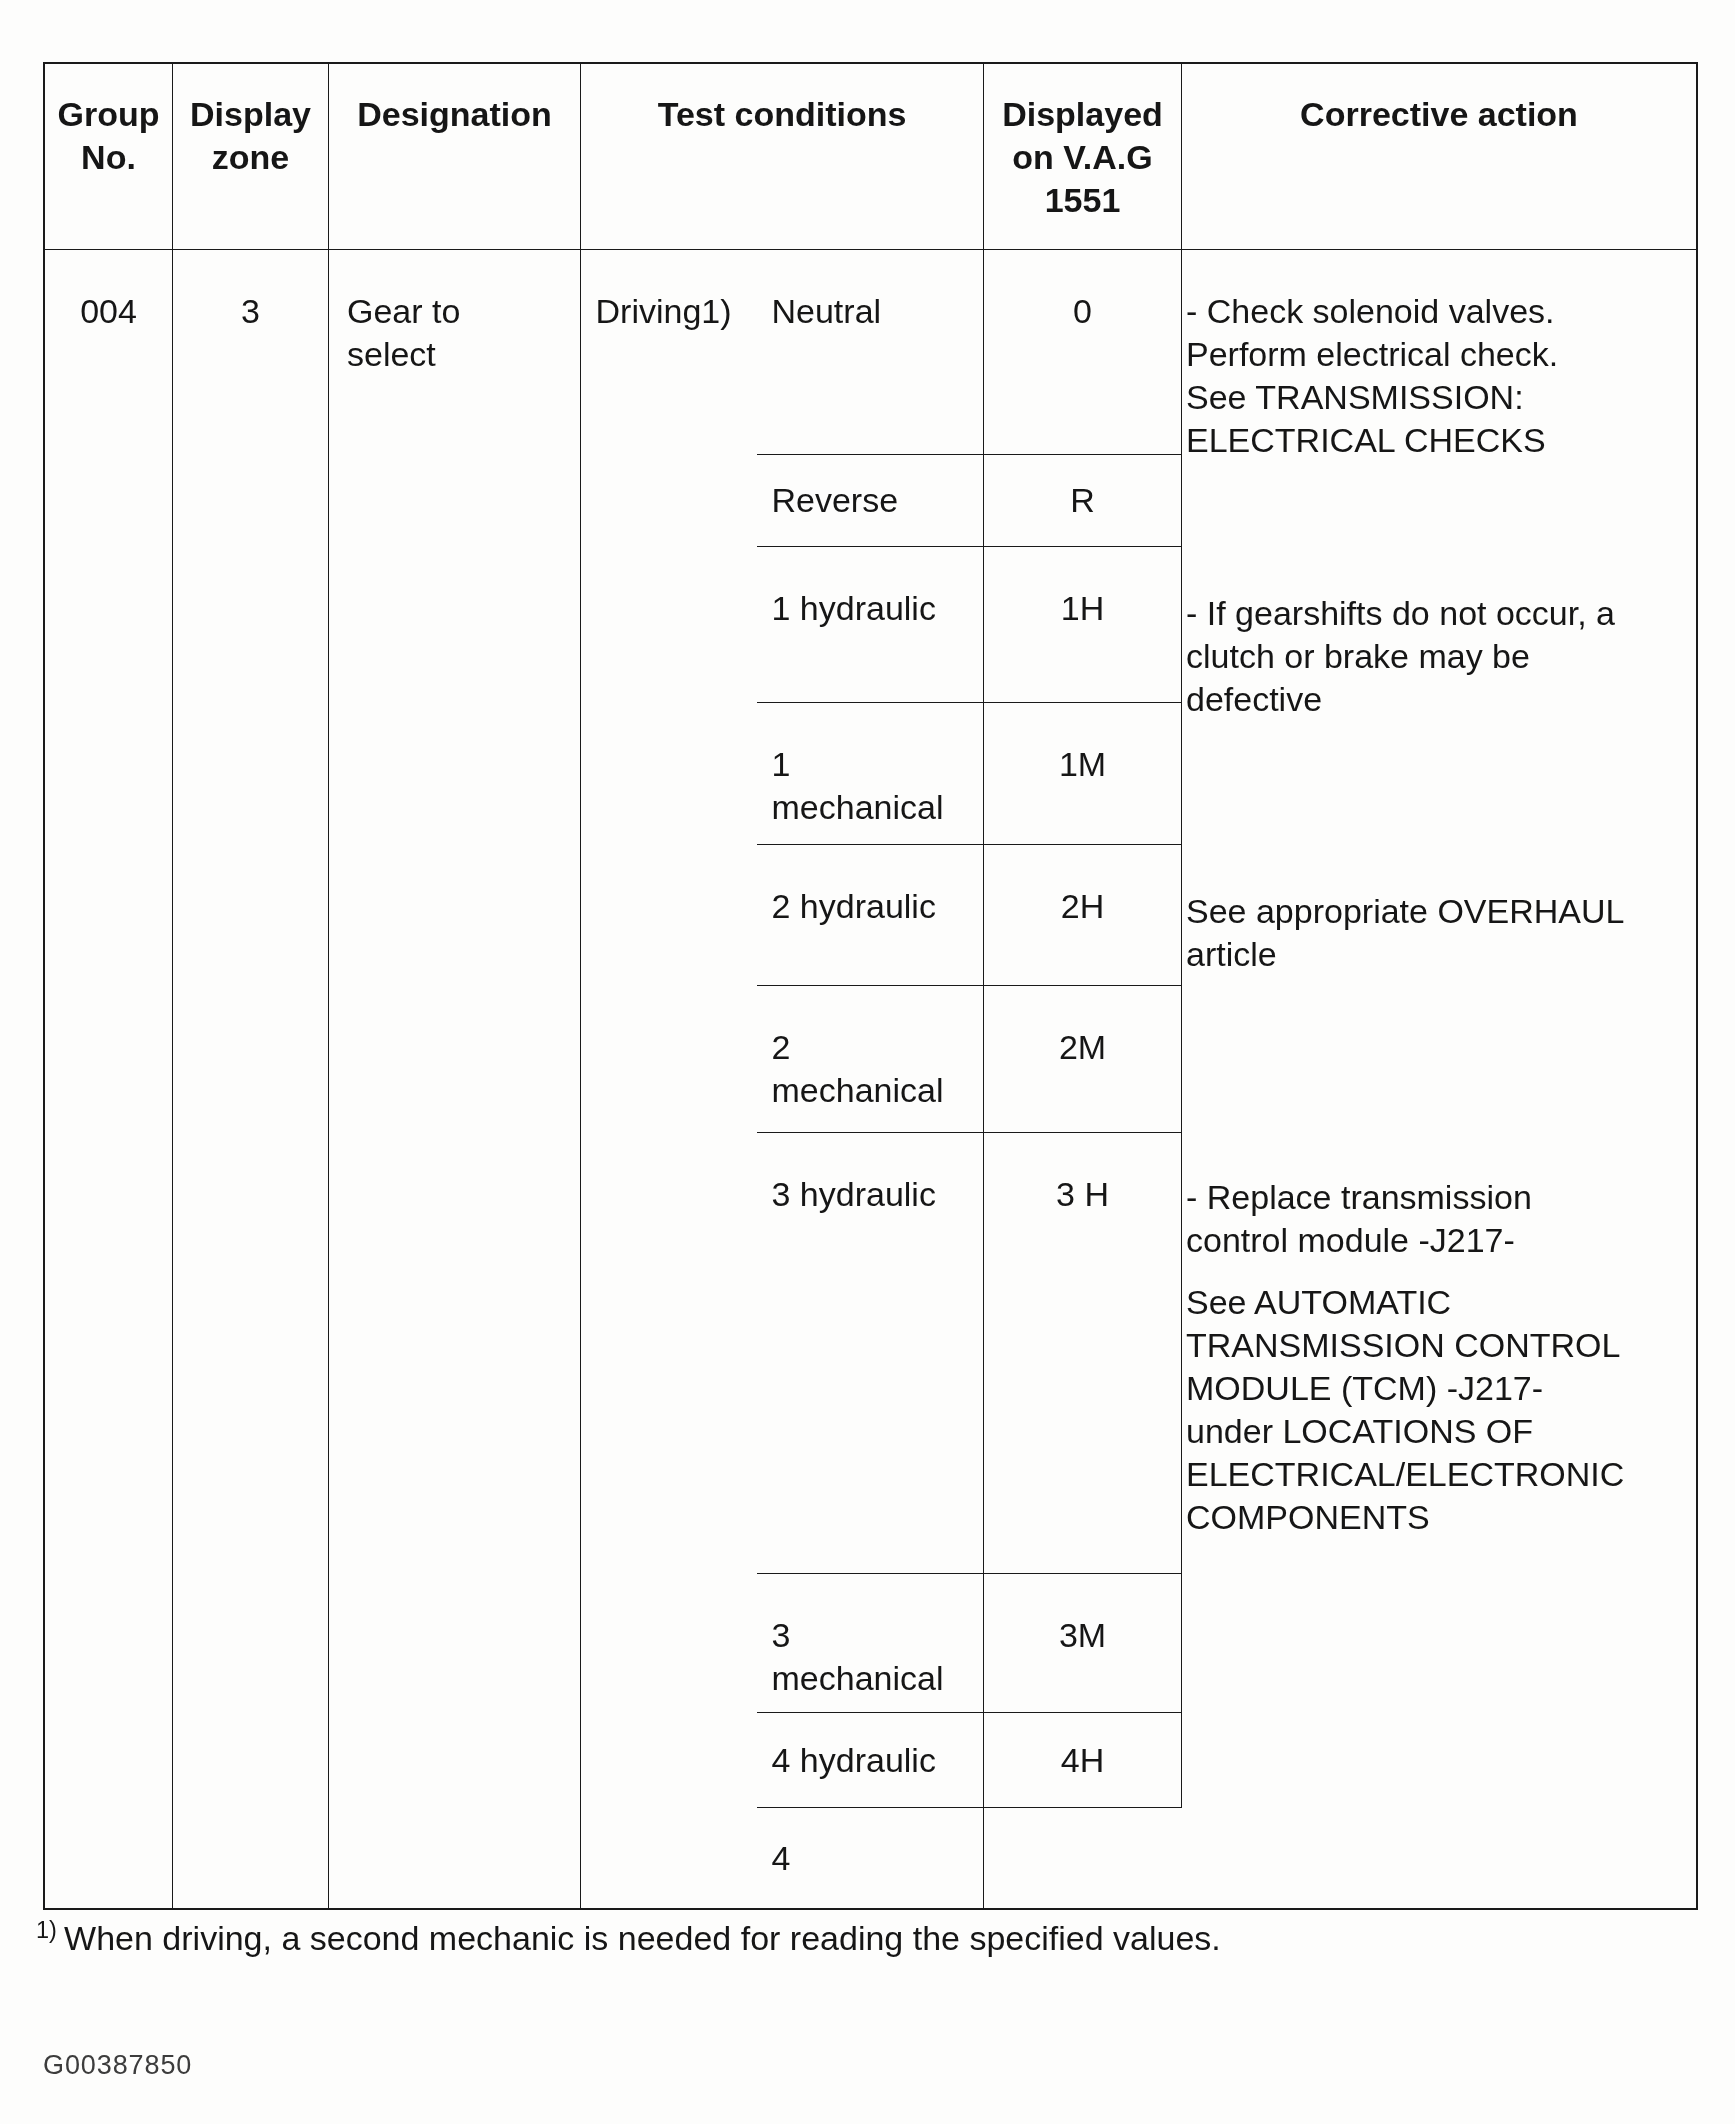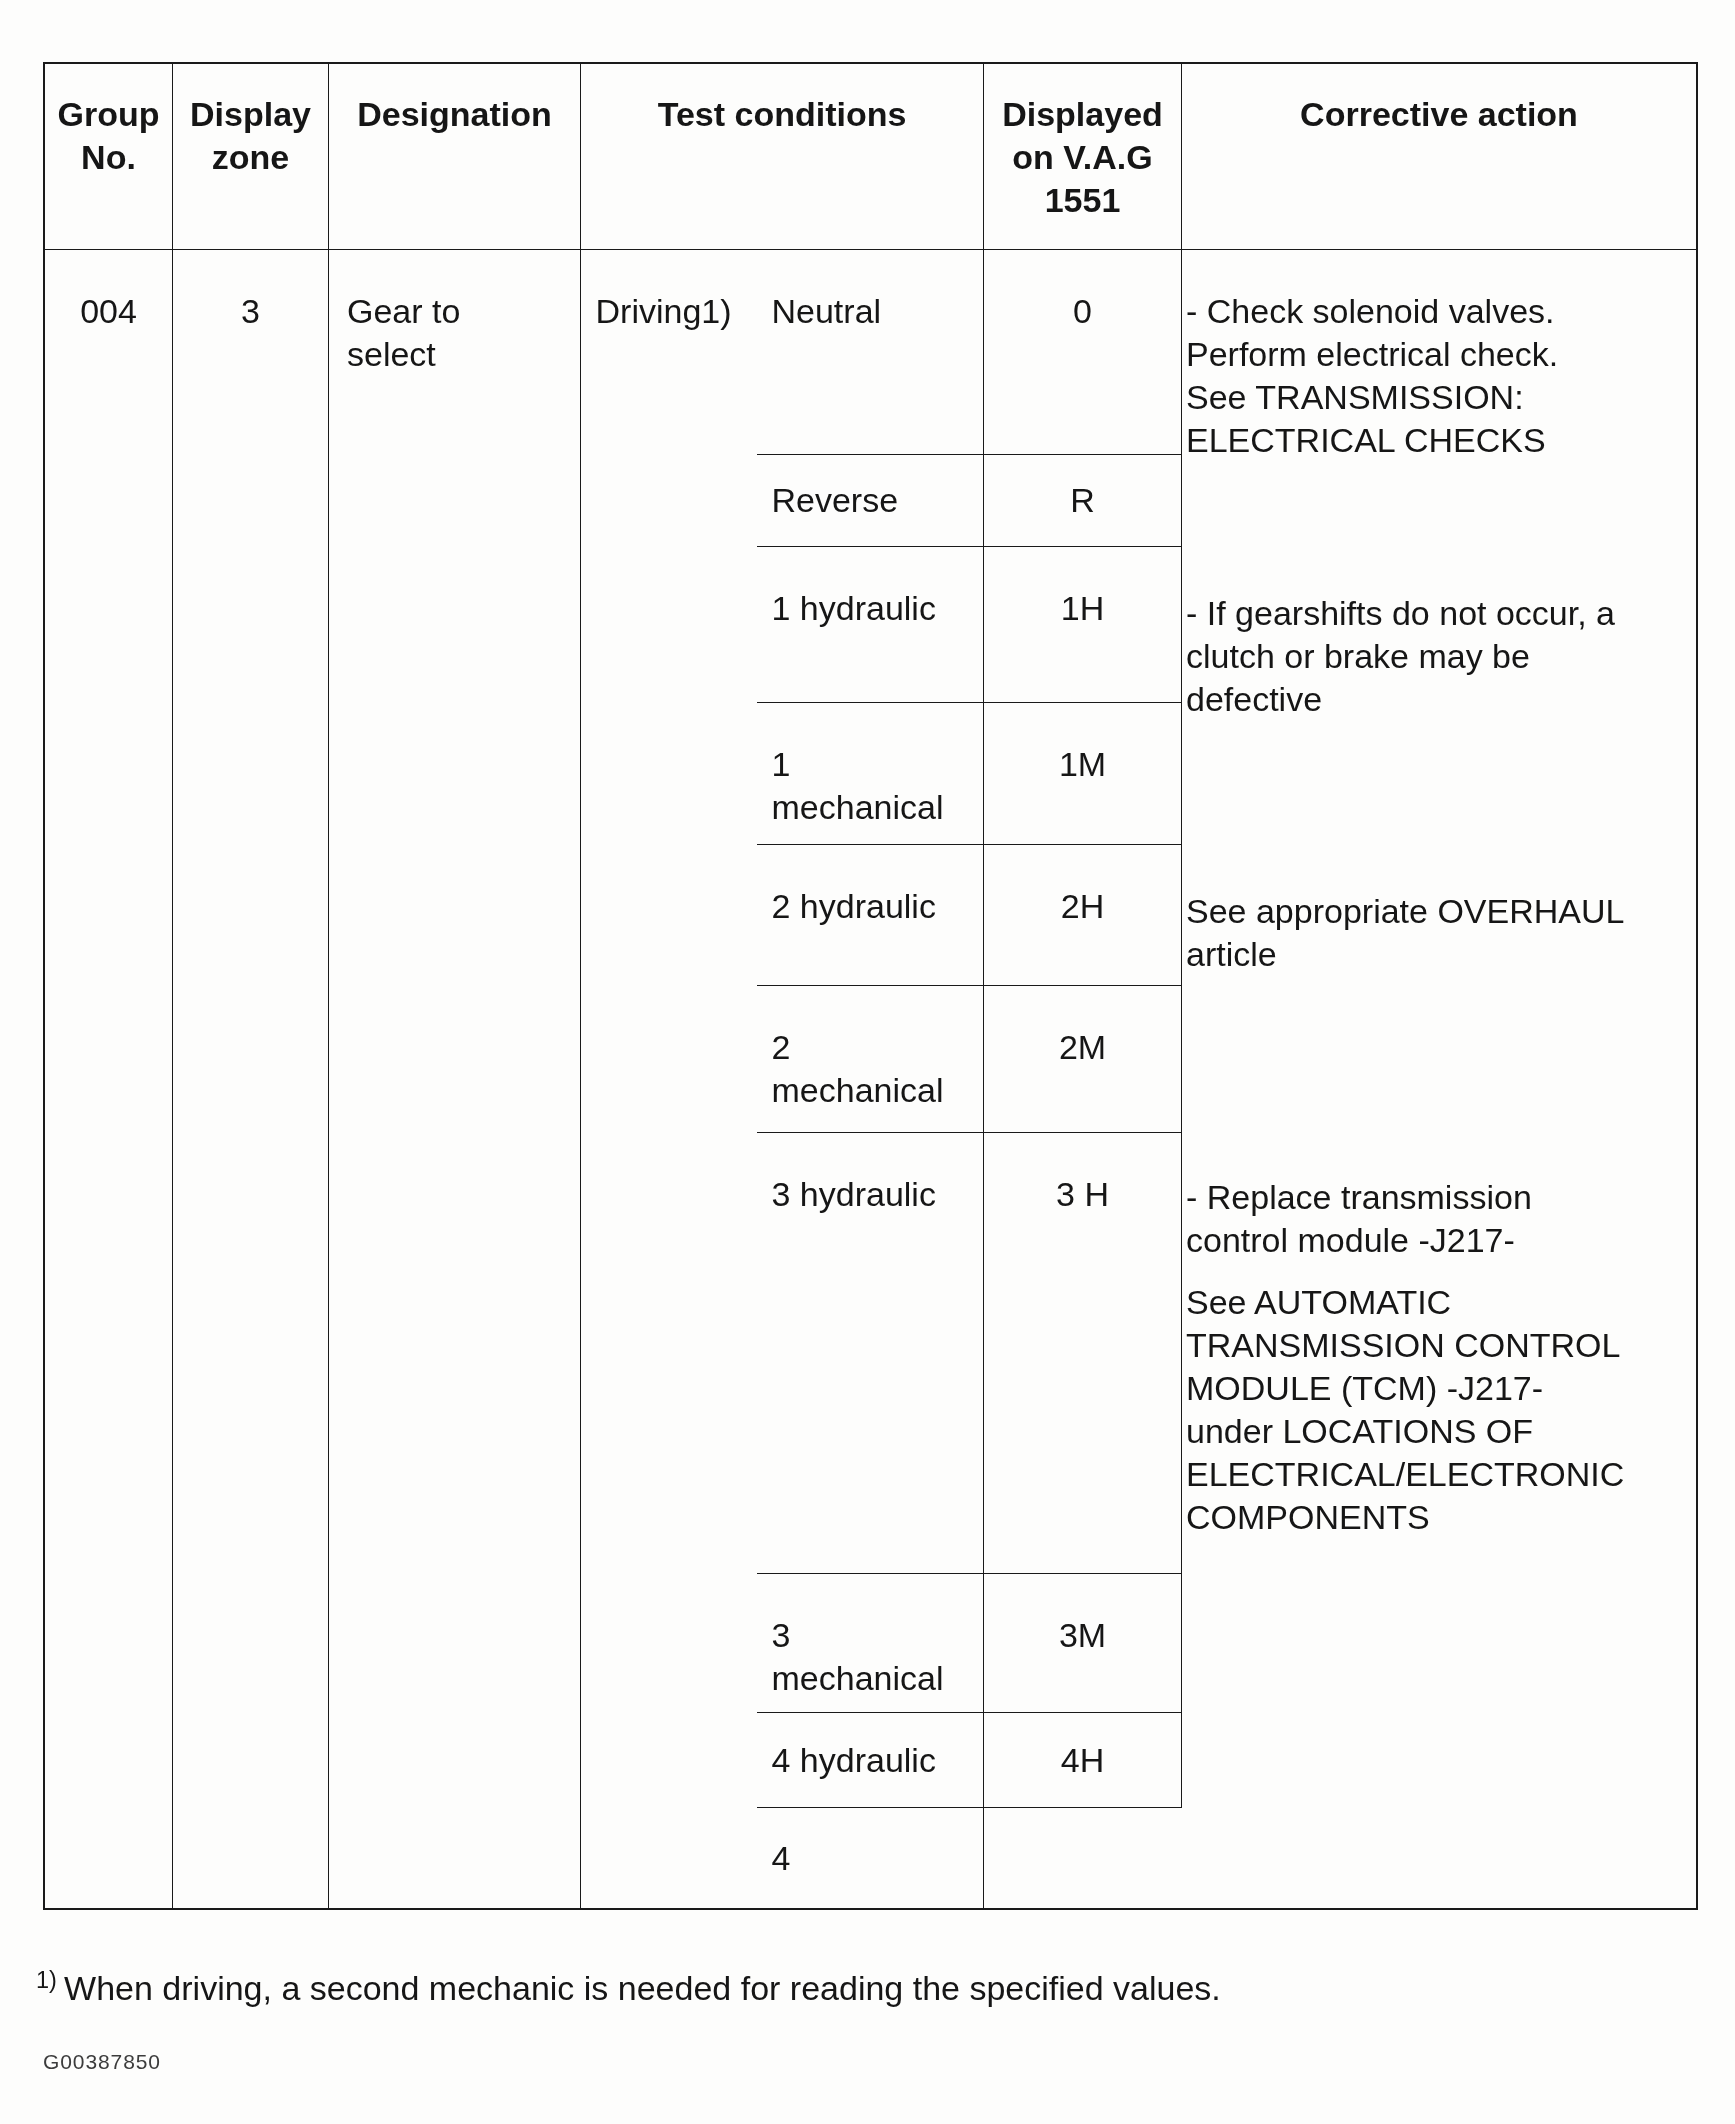--- a/index.html
+++ b/index.html
@@ -50,23 +50,23 @@
 
   .corr-cell { grid-area:2/7/12/8; position:relative; }
   .corr-p { position:absolute; left:4px; width:496px; white-space:pre-line; }
   .cp0 { top:40px; }
   .cp1 { top:342px; }
   .cp2 { top:640px; }
   .cp3 { top:926px; }
   .cp4 { top:1031px; }
 
   
-  .footnote { position:absolute; left:36px; top:1967px; font-size:34px; }
+  .footnote { position:absolute; left:36px; top:1917px; font-size:34px; }
   .footnote sup { font-size:23.5px; vertical-align:super; margin-right:7.2px; font-weight:normal; }
-  .doc-id { position:absolute; left:43px; top:2050px; font-size:21px; color:#3c3c3c; letter-spacing:0.9px; }
+  .doc-id { position:absolute; left:43px; top:2050px; font-size:27px; color:#3c3c3c; letter-spacing:0.9px; }
 </style>
 </head>
 <body>
 
 <div class="page">
 
   <div class="spec-table">
 
     <div class="cell hdr br bb h-group">Group
 No.</div>

